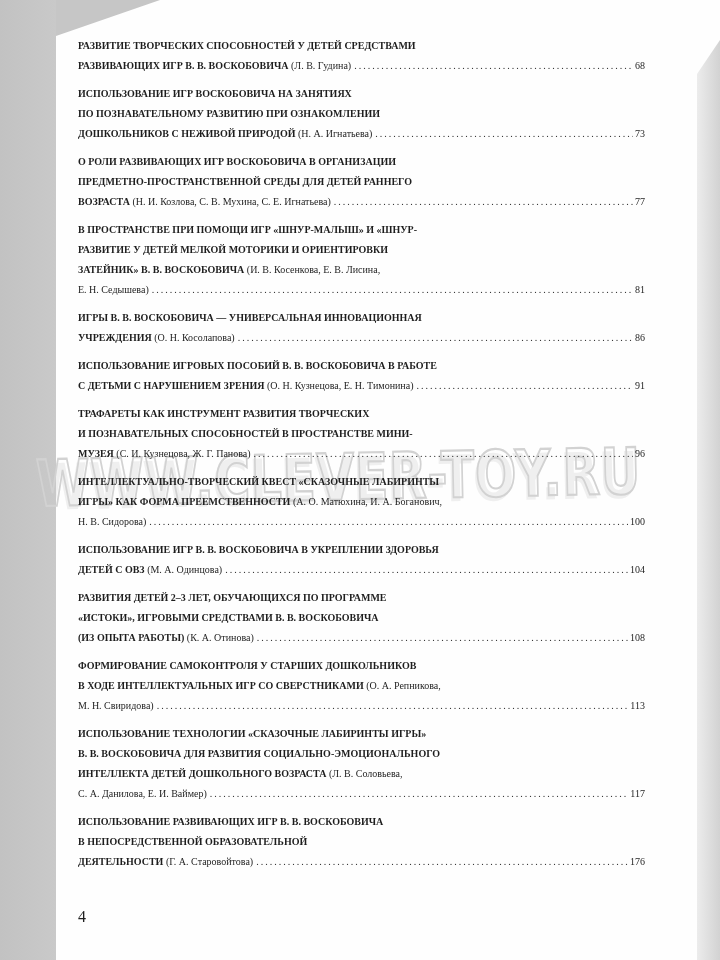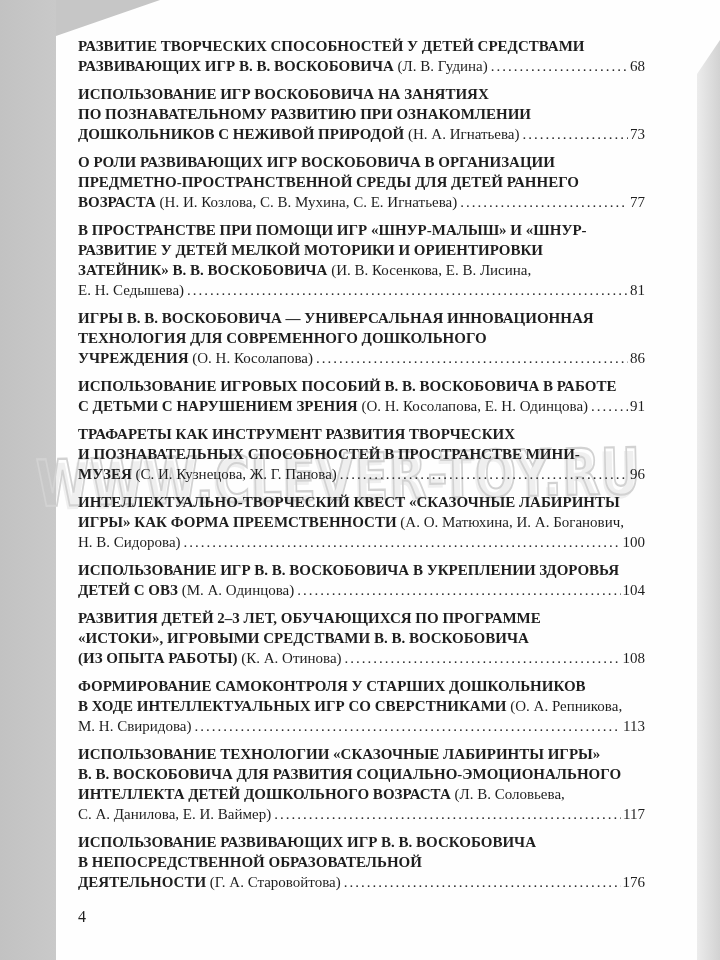--- a/index.html
+++ b/index.html
@@ -21,21 +21,21 @@
     position:absolute;left:36px;top:452px;z-index:1;white-space:nowrap;
     font-family:"DejaVu Sans","Liberation Sans",sans-serif;font-weight:700;
     font-size:64px;line-height:1;letter-spacing:1px;color:transparent;
     -webkit-text-stroke:2.2px #d2d2d2;
     text-shadow:-3px 4px 0 rgba(200,200,200,0.28);
     transform:rotate(-1.2deg) scaleX(0.76);transform-origin:left center;
   }
   
   .content{position:absolute;left:78px;top:36px;width:567px;z-index:2;}
   .entry{margin-bottom:8px;}
-  .line{font-size:15px;line-height:20px;white-space:nowrap;}
+  .line{font-size:10px;line-height:20px;white-space:nowrap;}
   .line .b{font-weight:700;}
   .line .n{font-weight:400;}
   .line.last{display:flex;align-items:center;white-space:normal;}
   .line.last .lt{white-space:nowrap;flex:0 0 auto;}
   .dots{flex:1 1 auto;min-width:0;overflow:hidden;white-space:nowrap;
     letter-spacing:2px;font-weight:400;margin:0 2px 0 3px;color:#2a2a2a;}
   .pg{font-weight:400;flex:0 0 auto;}
   .footer-page{position:absolute;left:78px;top:908px;z-index:2;
     font-size:16px;font-weight:400;color:#1e1e1e;}
 </style>
@@ -81,31 +81,30 @@
         <div class="line"><span class="lt"><span class="b">РАЗВИТИЕ У ДЕТЕЙ МЕЛКОЙ МОТОРИКИ И ОРИЕНТИРОВКИ</span></span></div>
         <div class="line"><span class="lt"><span class="b">ЗАТЕЙНИК» В. В. ВОСКОБОВИЧА </span><span class="n">(И. В. Косенкова, Е. В. Лисина,</span></span></div>
         <div class="line last">
           <span class="lt"><span class="n">Е. Н. Седышева) </span></span>
           <span class="dots">................................................................................................................................................................................................................................................</span>
           <span class="pg">81</span>
         </div>
       </div>
       <div class="entry">
         <div class="line"><span class="lt"><span class="b">ИГРЫ В. В. ВОСКОБОВИЧА — УНИВЕРСАЛЬНАЯ ИННОВАЦИОННАЯ</span></span></div>
-        <div class="line"><span class="lt"><span class="b">ТЕХНОЛОГИЯ ДЛЯ СОВРЕМЕННОГО ДОШКОЛЬНОГО</span></span></div>
         <div class="line last">
           <span class="lt"><span class="b">УЧРЕЖДЕНИЯ </span><span class="n">(О. Н. Косолапова) </span></span>
           <span class="dots">................................................................................................................................................................................................................................................</span>
           <span class="pg">86</span>
         </div>
       </div>
       <div class="entry">
         <div class="line"><span class="lt"><span class="b">ИСПОЛЬЗОВАНИЕ ИГРОВЫХ ПОСОБИЙ В. В. ВОСКОБОВИЧА В РАБОТЕ</span></span></div>
         <div class="line last">
-          <span class="lt"><span class="b">С ДЕТЬМИ С НАРУШЕНИЕМ ЗРЕНИЯ </span><span class="n">(О. Н. Косолапова, Е. Н. Одинцова)</span></span>
+          <span class="lt"><span class="b">С ДЕТЬМИ С НАРУШЕНИЕМ ЗРЕНИЯ </span><span class="n">(О. Н. Кузнецова, Е. Н. Тимонина)</span></span>
           <span class="dots">................................................................................................................................................................................................................................................</span>
           <span class="pg">91</span>
         </div>
       </div>
       <div class="entry">
         <div class="line"><span class="lt"><span class="b">ТРАФАРЕТЫ КАК ИНСТРУМЕНТ РАЗВИТИЯ ТВОРЧЕСКИХ</span></span></div>
         <div class="line"><span class="lt"><span class="b">И ПОЗНАВАТЕЛЬНЫХ СПОСОБНОСТЕЙ В ПРОСТРАНСТВЕ МИНИ-</span></span></div>
         <div class="line last">
           <span class="lt"><span class="b">МУЗЕЯ </span><span class="n">(С. И. Кузнецова, Ж. Г. Панова) </span></span>
           <span class="dots">................................................................................................................................................................................................................................................</span>

